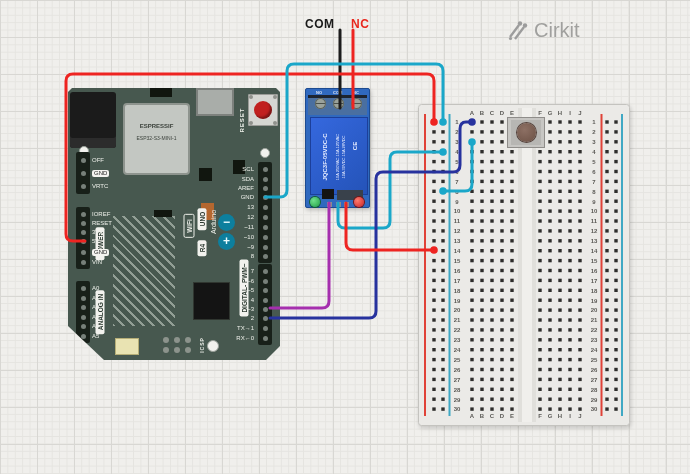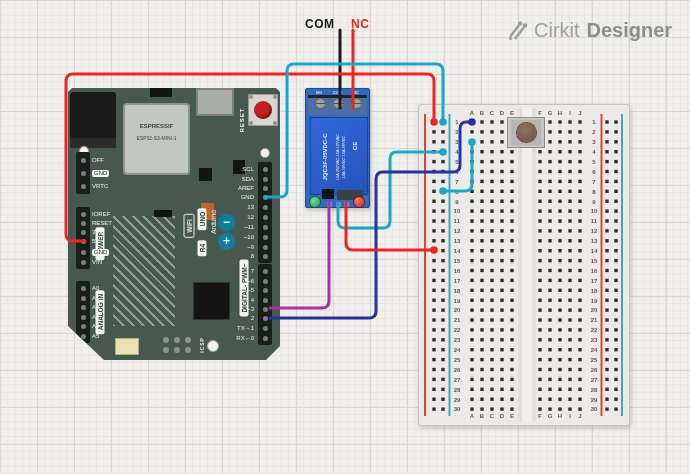--- a/index.html
+++ b/index.html
@@ -84,21 +84,20 @@
     <svg width="24" height="24" viewBox="0 0 24 24">
       <g stroke="#9c9c9c" stroke-width="2.4" fill="#9c9c9c">
         <line x1="5" y1="19" x2="14" y2="7"></line>
           <circle cx="15" cy="5.5" r="2.2" stroke="none"></circle>
         <line x1="10" y1="21" x2="19" y2="9"></line>
           <circle cx="20" cy="7.5" r="2.2" stroke="none"></circle>
         <circle cx="5.5" cy="20.5" r="1.6" stroke="none"></circle>
       </g>
     </svg>
     <span class="brand">Cirkit</span>
-    <span class="product">Designer</span>
   </div>
 
   <div id="arduino">
     <div id="barrel"></div>
     <div id="usb"></div>
     <div class="deco" style="left:82px;top:0;width:22px;height:9px;"></div>
     <div id="resetbtn">
       <div class="cap"></div>
       <div class="sc" style="left:1px;top:1px;"></div>
       <div class="sc" style="right:1px;top:1px;"></div>

